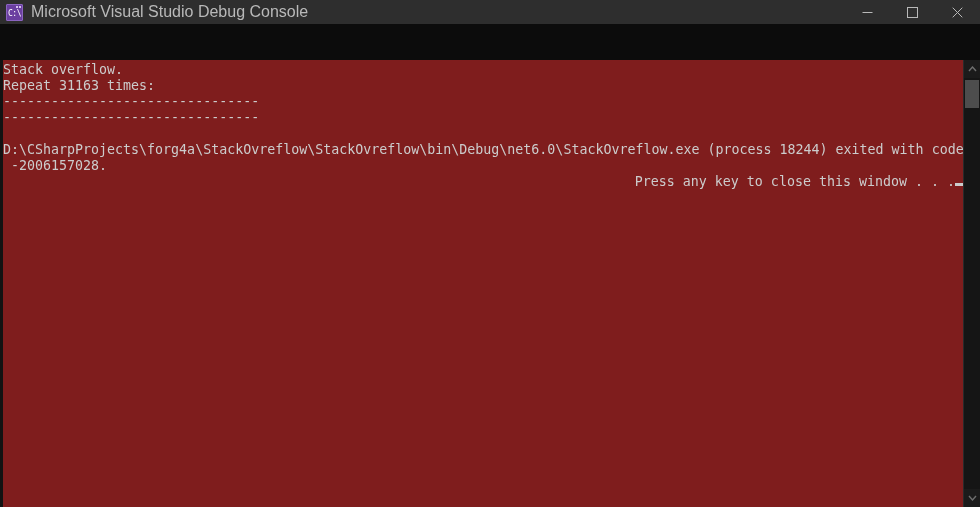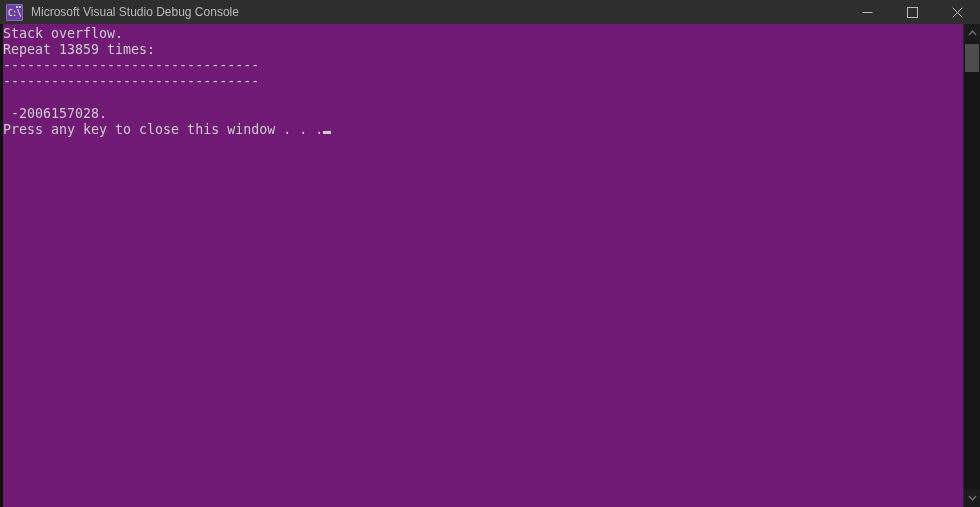--- a/index.html
+++ b/index.html
@@ -72,21 +72,21 @@
     font-family: "DejaVu Sans Mono", monospace;
     font-size: 8px;
     line-height: 9px;
     color: #ffffff;
     letter-spacing: -0.5px;
     padding-bottom: 2px;
     white-space: nowrap;
   }
   .title-text {
     font-family: "Liberation Sans", sans-serif;
-    font-size: 12px;
+    font-size: 16px;
     color: #b9b9b9;
     margin-left: 8px;
     white-space: nowrap;
     overflow: hidden;
     text-overflow: ellipsis;
   }
   .title-buttons {
     display: flex;
     height: 24px;
     flex: none;
@@ -98,23 +98,24 @@
     align-items: center;
     justify-content: center;
     position: relative;
   }
   .tb-btn svg { display: block; }
 
   
   .console-area {
     flex: 1;
     position: relative;
-    background: #701a75;
+    background: #7f1d1d;
     display: flex;
     min-height: 0;
+    margin-top: 36px;
   }
   .console-left-edge {
     width: 3px;
     background: #121212;
     flex: none;
   }
   .console-text {
     flex: 1;
     min-width: 0;
     position: relative;
@@ -125,21 +126,21 @@
     font-family: "DejaVu Sans Mono", monospace;
     font-size: 13.3px;
     line-height: 16px;
     height: 16px;
     color: #cccccc;
     white-space: pre;
     letter-spacing: 0px;
     margin: 0;
   }
   .cline.blank { color: transparent; }
-  .cursor-line { position: relative; }
+  .cursor-line { position: relative; text-align: right; }
   .cursor-block {
     display: inline-block;
     width: 8px;
     height: 3px;
     background: #cccccc;
     vertical-align: baseline;
     margin-bottom: 0px;
   }
 
   
@@ -208,24 +209,25 @@
         </svg>
       </div>
     </div>
   </div>
 
   <div class="console-area">
     <div class="console-left-edge"></div>
 
     <div class="console-text">
       <div class="cline">Stack overflow.</div>
-      <div class="cline">Repeat 13859 times:</div>
+      <div class="cline">Repeat 31163 times:</div>
       <div class="cline">--------------------------------</div>
       <div class="cline">--------------------------------</div>
       <div class="cline blank"></div>
+      <div class="cline">D:\CSharpProjects\forg4a\StackOvreflow\StackOvreflow\bin\Debug\net6.0\StackOvreflow.exe (process 18244) exited with code</div>
       <div class="cline"> -2006157028.</div>
       <div class="cline cursor-line"><span>Press any key to close this window . . .</span><span class="cursor-block"></span></div>
     </div>
 
     <div class="scrollbar">
       <div class="sb-arrow">
         <svg width="9" height="6" viewBox="0 0 9 6" aria-hidden="true">
           <polyline points="1,5 4.5,1 8,5" fill="none" stroke="#6e6e6e" stroke-width="1.4"></polyline>
         </svg>
       </div>

